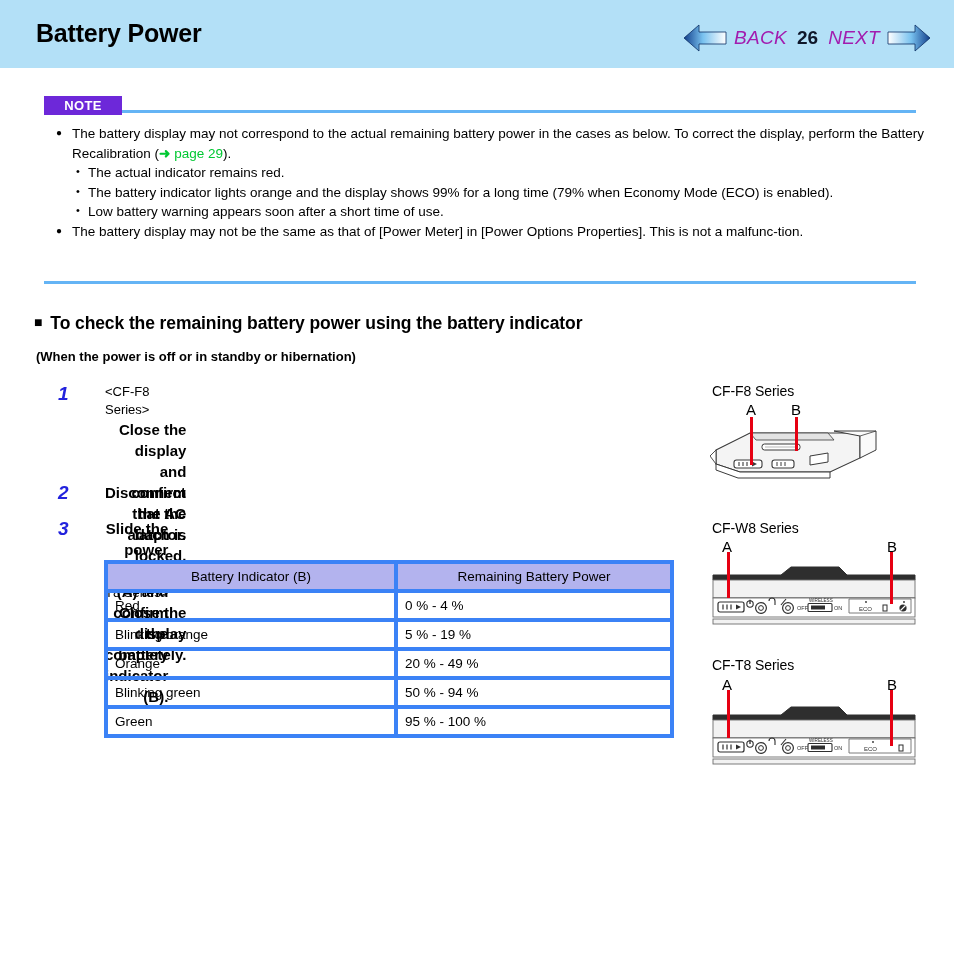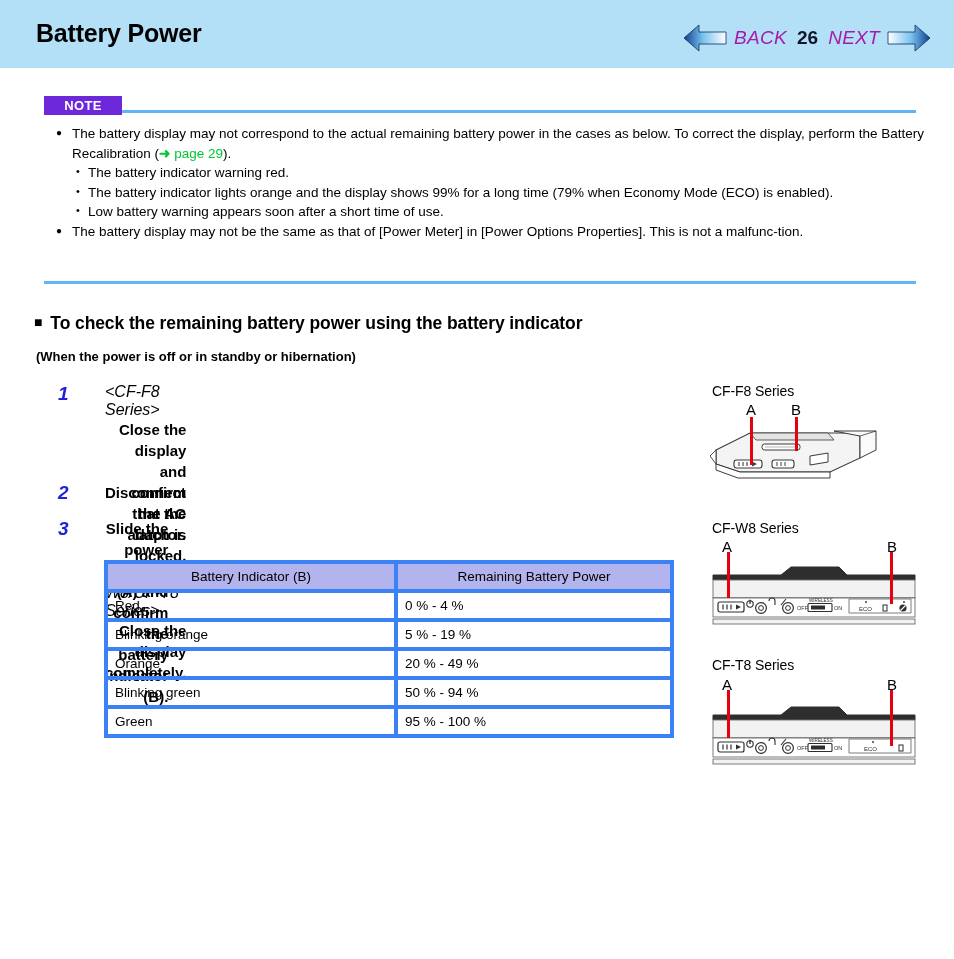--- a/index.html
+++ b/index.html
@@ -160,21 +160,21 @@
     font-size: 19px;
     font-weight: bold;
     font-style: italic;
     color: #2222dd;
   }
   .step-body {
     position: absolute;
     left: 47px;
     top: 0;
   }
-  .t-small { font-size: 16px; line-height: 18px; font-style: italic; }
+  .t-small { font-size: 13px; line-height: 18px; }
   .t-bold  { font-size: 15px; font-weight: bold; line-height: 21px; text-align: right; }
 
   
   .tbl {
     position: absolute;
     left: 104px;
     top: 560px;
     border-collapse: collapse;
     font-size: 13.5px;
   }
@@ -243,21 +243,21 @@
   </span>
 </div>
 
 <div class="note-badge">NOTE</div>
 <div class="note-rule-top"></div>
 
 <div class="note-body">
   <div class="n-bullet">
     <span>The battery display may not correspond to the actual remaining battery power in the cases as below. To correct the display, perform the Battery Recalibration (</span><span class="arrow-green">➜</span> <span class="link-green">page 29</span><span>).</span>
   </div>
-  <div class="n-sub">The battery indicator warning red.</div>
+  <div class="n-sub">The actual indicator remains red.</div>
   <div class="n-sub">The battery indicator lights orange and the display shows 99% for a long time (79% when Economy Mode (ECO) is enabled).</div>
   <div class="n-sub">Low battery warning appears soon after a short time of use.</div>
   <div class="n-bullet">The battery display may not be the same as that of [Power Meter] in [Power Options Properties]. This is not a malfunc-tion.</div>
 </div>
 
 <div class="note-rule-bottom"></div>
 
 <div class="section-head">
   <span class="sq">■</span><span>To check the remaining battery power using the battery indicator</span>
 </div>

